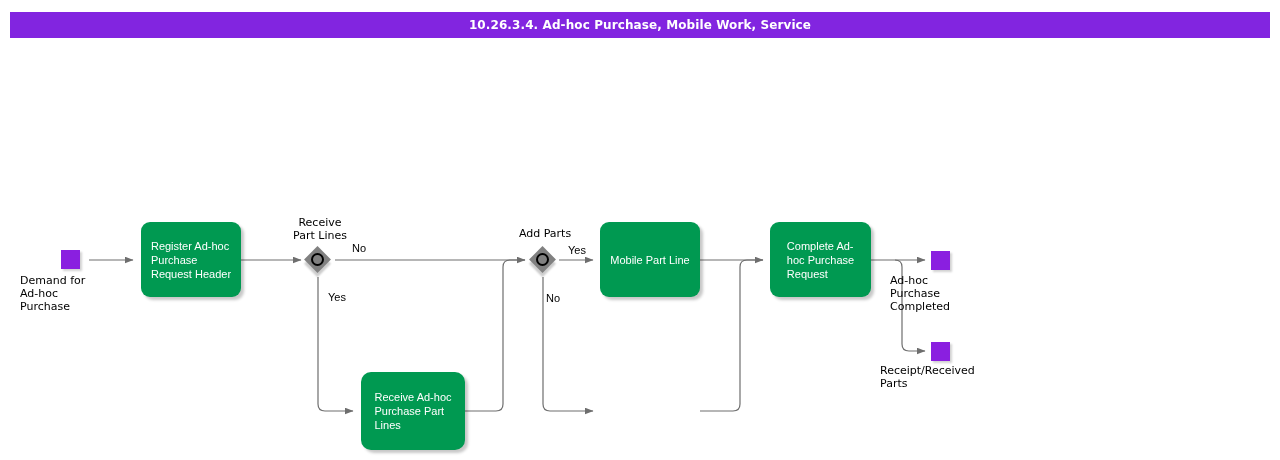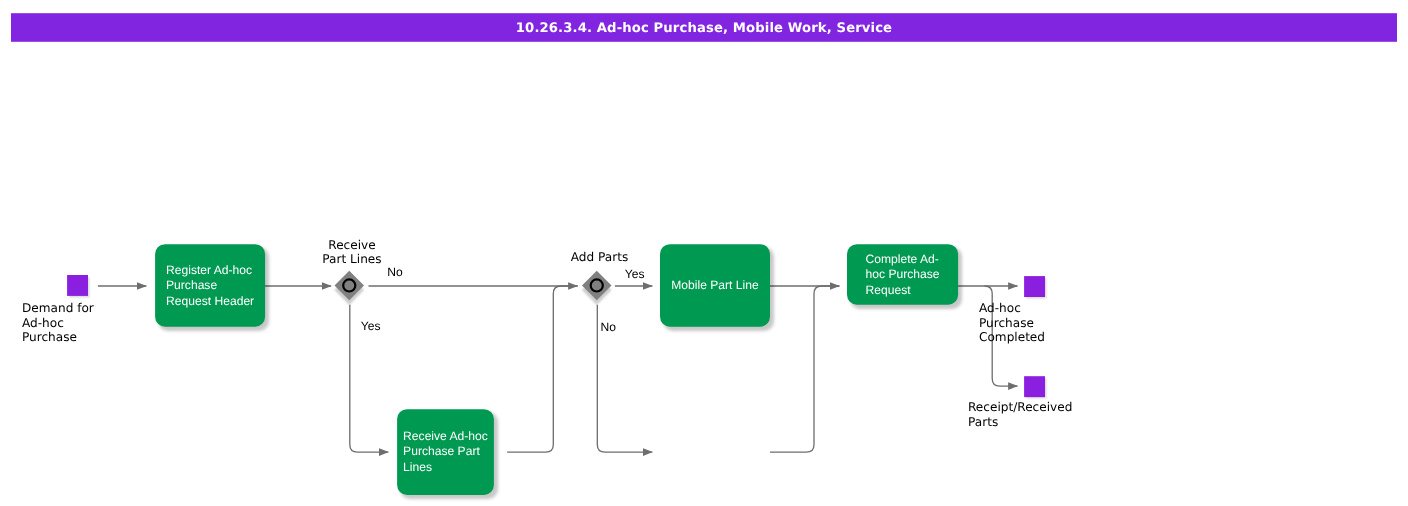--- a/index.html
+++ b/index.html
@@ -212,27 +212,27 @@
     <div class="ring"></div>
   </div>
   <div class="gateway-label" style="left:495px; top:227px; width:100px;">Add Parts</div>
   <div class="flow-label" style="left:568px; top:244px;">Yes</div>
   <div class="flow-label" style="left:546px; top:292px;">No</div>
 
   <div class="node task" style="left:600px; top:222px; width:100px; height:75px;">
     <span class="task-label">Mobile Part Line</span>
   </div>
 
-  <div class="node task" style="left:770px; top:222px; width:101px; height:55px;">
+  <div class="node task" style="left:770px; top:222px; width:101px; height:75px;">
     <span class="task-label">Complete Ad-
 hoc Purchase
 Request</span>
   </div>
 
-  <div class="node task" style="left:361px; top:372px; width:88px; height:78px;">
+  <div class="node task" style="left:361px; top:372px; width:104px; height:78px;border-radius:10px;">
     <span class="task-label">Receive Ad-hoc
 Purchase Part
 Lines</span>
   </div>
 
 
   <div class="node" style="left:931px; top:251px; width:19px; height:19px;">
     <div class="event-box" style="left:0; top:0;"></div>
   </div>
   <div class="event-label" style="left:890px; top:274px; width:100px;">Ad-hoc

